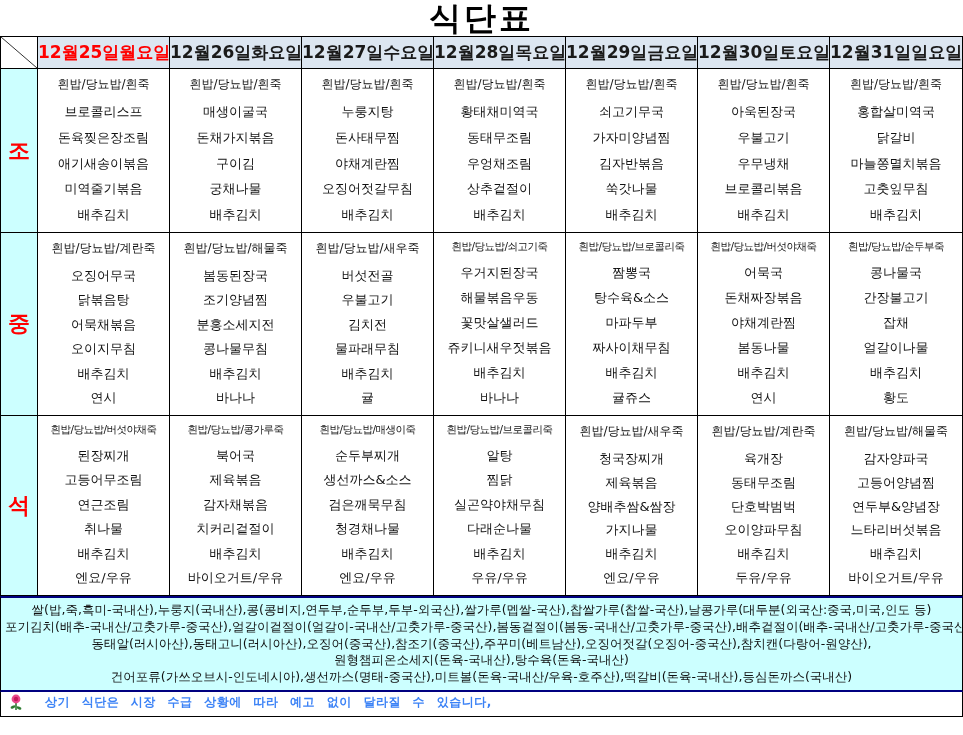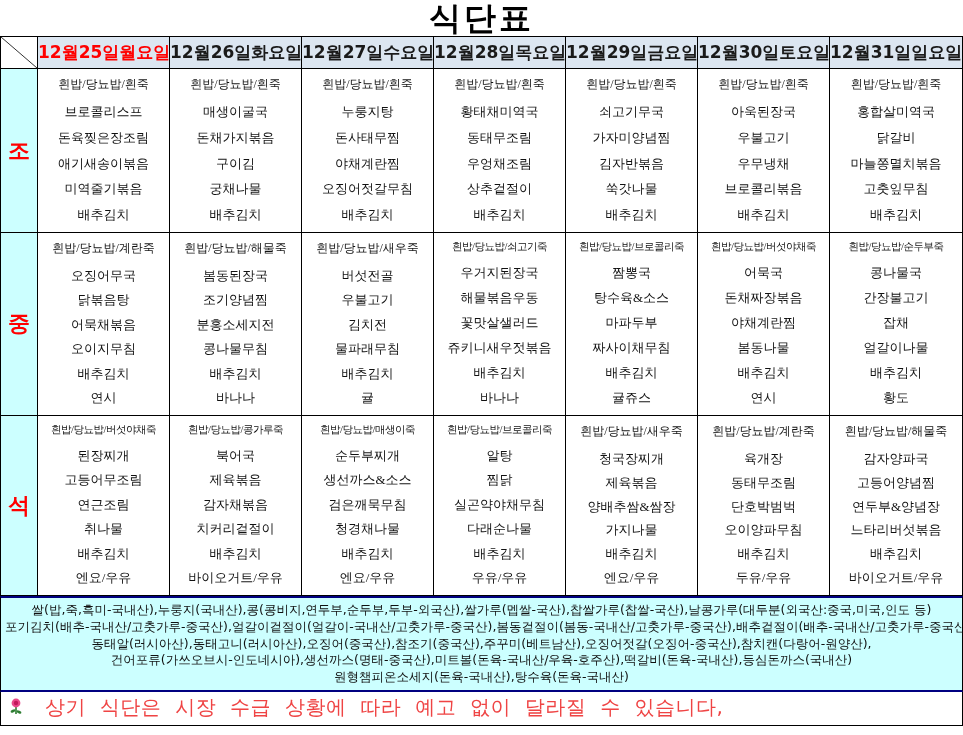--- a/index.html
+++ b/index.html
@@ -23,36 +23,36 @@
 
   .head-cell { background: #dce6f1; display: flex; align-items: center;
     justify-content: space-evenly; font-size: 17px; font-weight: bold; color: #1a1a1a;
     white-space: nowrap; }
   .head-cell.hl { color: #ff0000; }
 
   .row-label { background: #ccffff; color: #ff0000; font-size: 22px; font-weight: bold;
     display: flex; align-items: center; justify-content: center; }
 
   .meal-cell { background: #fff; display: flex; flex-direction: column;
-    padding: 7px 1px 8px; text-align: center; font-family: Liberation Serif, serif; }
+    padding: 7px 1px 8px; text-align: center; }
   .rice { font-size: 12px; white-space: nowrap; color: #111; }
   .rice.condensed { font-size: 10.5px; letter-spacing: -0.5px; }
   .items { flex: 1; display: flex; flex-direction: column; justify-content: space-between;
     margin-top: 10px; }
   .item { font-size: 13px; white-space: nowrap; color: #111; }
 
   .origin { background: #ccffff; border: 1px solid #000; border-top: 2px solid #000080;
     border-bottom: 2px solid #000080; padding: 4px 4px; text-align: center; flex: 0 0 auto; }
   .origin-line { font-size: 12.5px; line-height: 16.8px; color: #101010; white-space: nowrap; }
 
   .note { flex: 1; background: #ffffff; border-left: 1px solid #000; border-right: 1px solid #000;
     border-bottom: 1px solid #000; display: flex; align-items: center; padding: 2px 6px 4px; }
   .flower { width: 14px; height: 18px; margin: 0 22px 0 2px; flex: 0 0 auto; }
-  .note-text { font-size: 20px; font-weight: normal; word-spacing: 7px; letter-spacing: 0.5px;
-    color: #ef4444; white-space: nowrap; }
+  .note-text { font-size: 12px; font-weight: bold; word-spacing: 7px; letter-spacing: 0.5px;
+    color: #3b82f6; white-space: nowrap; }
 </style>
 </head>
 <body>
 
 <div class="page">
   <div class="title">식단표</div>
   <div class="meal-table">
       <div class="cell corner">
         <svg viewBox="0 0 100 100" preserveAspectRatio="none">
           <line x1="0" y1="0" x2="100" y2="100" stroke="#333" stroke-width="1" vector-effect="non-scaling-stroke"></line>
@@ -318,22 +318,22 @@
           <div class="item">느타리버섯볶음</div>
           <div class="item">배추김치</div>
           <div class="item">바이오거트/우유</div>
         </div>
       </div>
     </div>
   <div class="origin">
       <div class="origin-line">쌀(밥,죽,흑미-국내산),누룽지(국내산),콩(콩비지,연두부,순두부,두부-외국산),쌀가루(멥쌀-국산),찹쌀가루(찹쌀-국산),날콩가루(대두분(외국산:중국,미국,인도 등)</div>
       <div class="origin-line">포기김치(배추-국내산/고춧가루-중국산),얼갈이겉절이(얼갈이-국내산/고춧가루-중국산),봄동겉절이(봄동-국내산/고춧가루-중국산),배추겉절이(배추-국내산/고춧가루-중국산)</div>
       <div class="origin-line">동태알(러시아산),동태고니(러시아산),오징어(중국산),참조기(중국산),주꾸미(베트남산),오징어젓갈(오징어-중국산),참치캔(다랑어-원양산),</div>
+      <div class="origin-line">원형챔피온소세지(돈육-국내산),탕수육(돈육-국내산)</div>
       <div class="origin-line">건어포류(가쓰오브시-인도네시아),생선까스(명태-중국산),미트볼(돈육-국내산/우육-호주산),떡갈비(돈육-국내산),등심돈까스(국내산)</div>
-      <div class="origin-line">원형챔피온소세지(돈육-국내산),탕수육(돈육-국내산)</div>
     </div>
   <div class="note">
     <svg class="flower" viewBox="0 0 14 18">
       <line x1="7" y1="8" x2="7" y2="16" stroke="#2e7d32" stroke-width="1.6"></line>
       <ellipse cx="4" cy="13" rx="2.6" ry="1.3" fill="#2e7d32" transform="rotate(-25 4 13)"></ellipse>
       <ellipse cx="10" cy="14" rx="2.6" ry="1.3" fill="#2e7d32" transform="rotate(25 10 14)"></ellipse>
       <circle cx="7" cy="5" r="4.4" fill="#e8488a"></circle>
       <circle cx="7" cy="5" r="2.2" fill="#c2185b"></circle>
     </svg>
     <span class="note-text">상기 식단은 시장 수급 상황에 따라 예고 없이 달라질 수 있습니다,</span>

